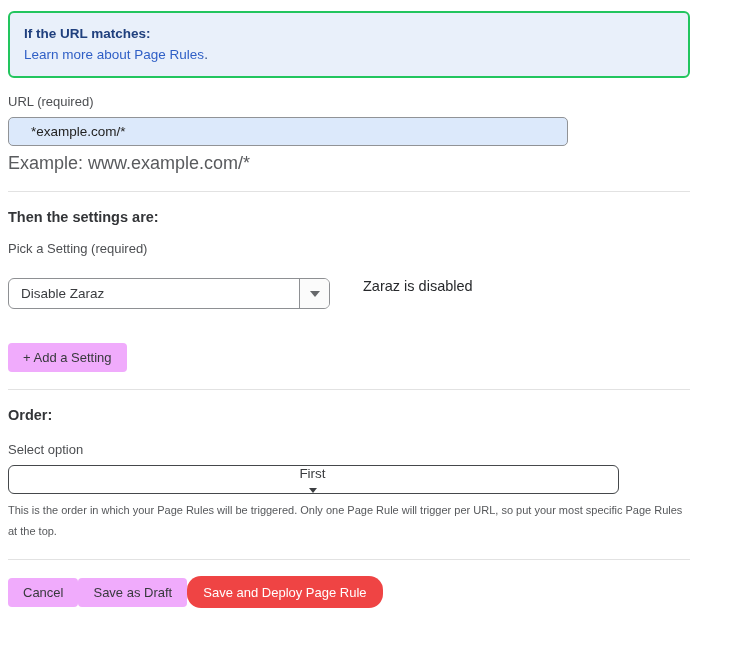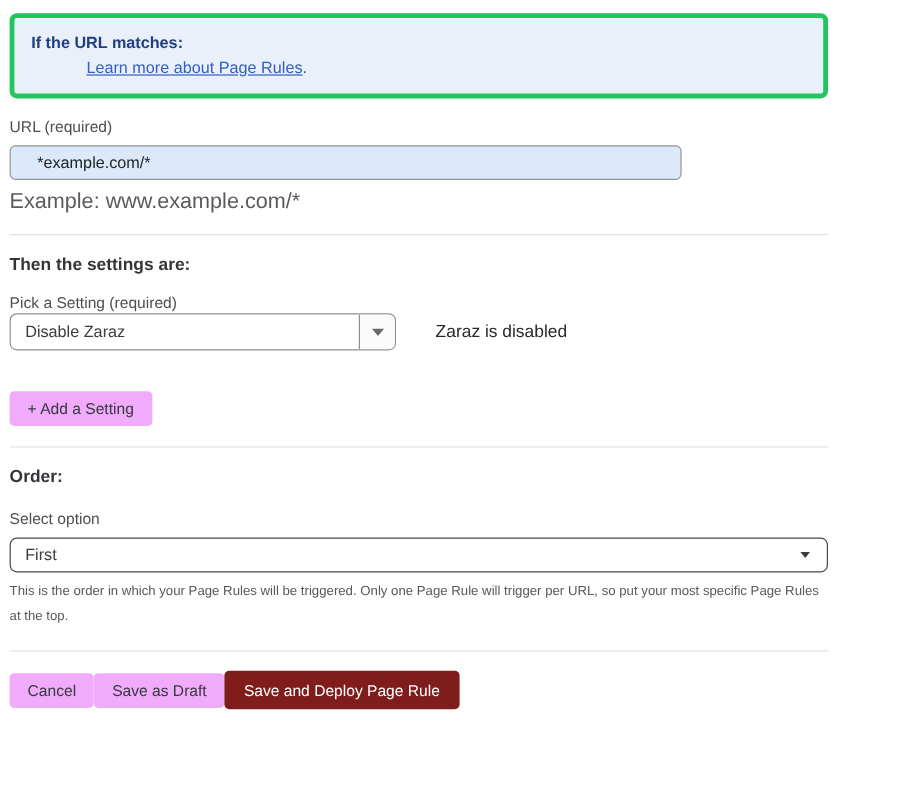--- a/index.html
+++ b/index.html
@@ -17,36 +17,34 @@
   .page-title {
     font-size: 18.5px;
     font-weight: bold;
     color: #313335;
     letter-spacing: 0.1px;
     margin-bottom: 12px;
   }
   .info-box {
     width: 682px;
     background: #e9f0fa;
-    border: 4px solid #22c55e;
+    border: 2px solid #22c55e;
     border-radius: 6px;
     padding: 10px 14px 11px 14px;
     font-size: 13.5px;
     line-height: 21px;
     color: #2d4b85;
   }
   .info-box .info-heading {
     font-weight: bold;
     color: #20407e;
   }
   .info-box .info-link {
     color: #2f5fc6;
-    text-decoration: underline;
-    cursor: pointer;
-    margin-left: 46px;
+    cursor: pointer;
   }
   .field-label {
     font-size: 13px;
     color: #4d4f52;
     margin-top: 16px;
   }
   .url-input {
     display: block;
     width: 560px;
     height: 29px;
@@ -72,22 +70,22 @@
     margin-top: 17px;
   }
   .section-heading {
     font-size: 14.5px;
     font-weight: bold;
     color: #333538;
     margin-top: 17px;
   }
   .setting-row {
     display: flex;
-    align-items: center;
-    margin-top: 1px;
+    align-items: flex-start;
+    margin-top: 22px;
   }
   .combobox {
     display: flex;
     align-items: stretch;
     width: 322px;
     height: 31px;
     border: 1px solid #8e9093;
     border-radius: 6px;
     background: #ffffff;
     overflow: hidden;
@@ -142,48 +140,50 @@
     background: #f0abfc;
     color: #37393c;
   }
   .btn-add {
     margin-top: 34px;
   }
   .select-box {
     display: flex;
     align-items: center;
     justify-content: space-between;
-    width: 682px;
+    width: 611px;
     height: 29px;
     margin-top: 8px;
     border: 1px solid #45484b;
     border-radius: 6px;
     background: #ffffff;
     padding: 0 14px 0 12px;
     font-size: 13.5px;
     color: #3a3c3f;
     cursor: pointer;
+    flex-direction: column;
   }
   .help-text {
     width: 682px;
     font-size: 11px;
     line-height: 21px;
     color: #56585b;
     margin-top: 6px;
   }
   .footer-row {
     display: flex;
     align-items: center;
     gap: 0;
     margin-top: 16px;
   }
   .btn-primary {
-    background: #7f1d1d;
+    background: #ef4444;
     color: #ffffff;
     padding: 16px 16px;
+    border-radius: 14px;
   }
 </style>
 </head>
 <body>
 
 <div class="container">
 
 
   <div class="info-box">
     <div class="info-heading">If the URL matches:</div>

